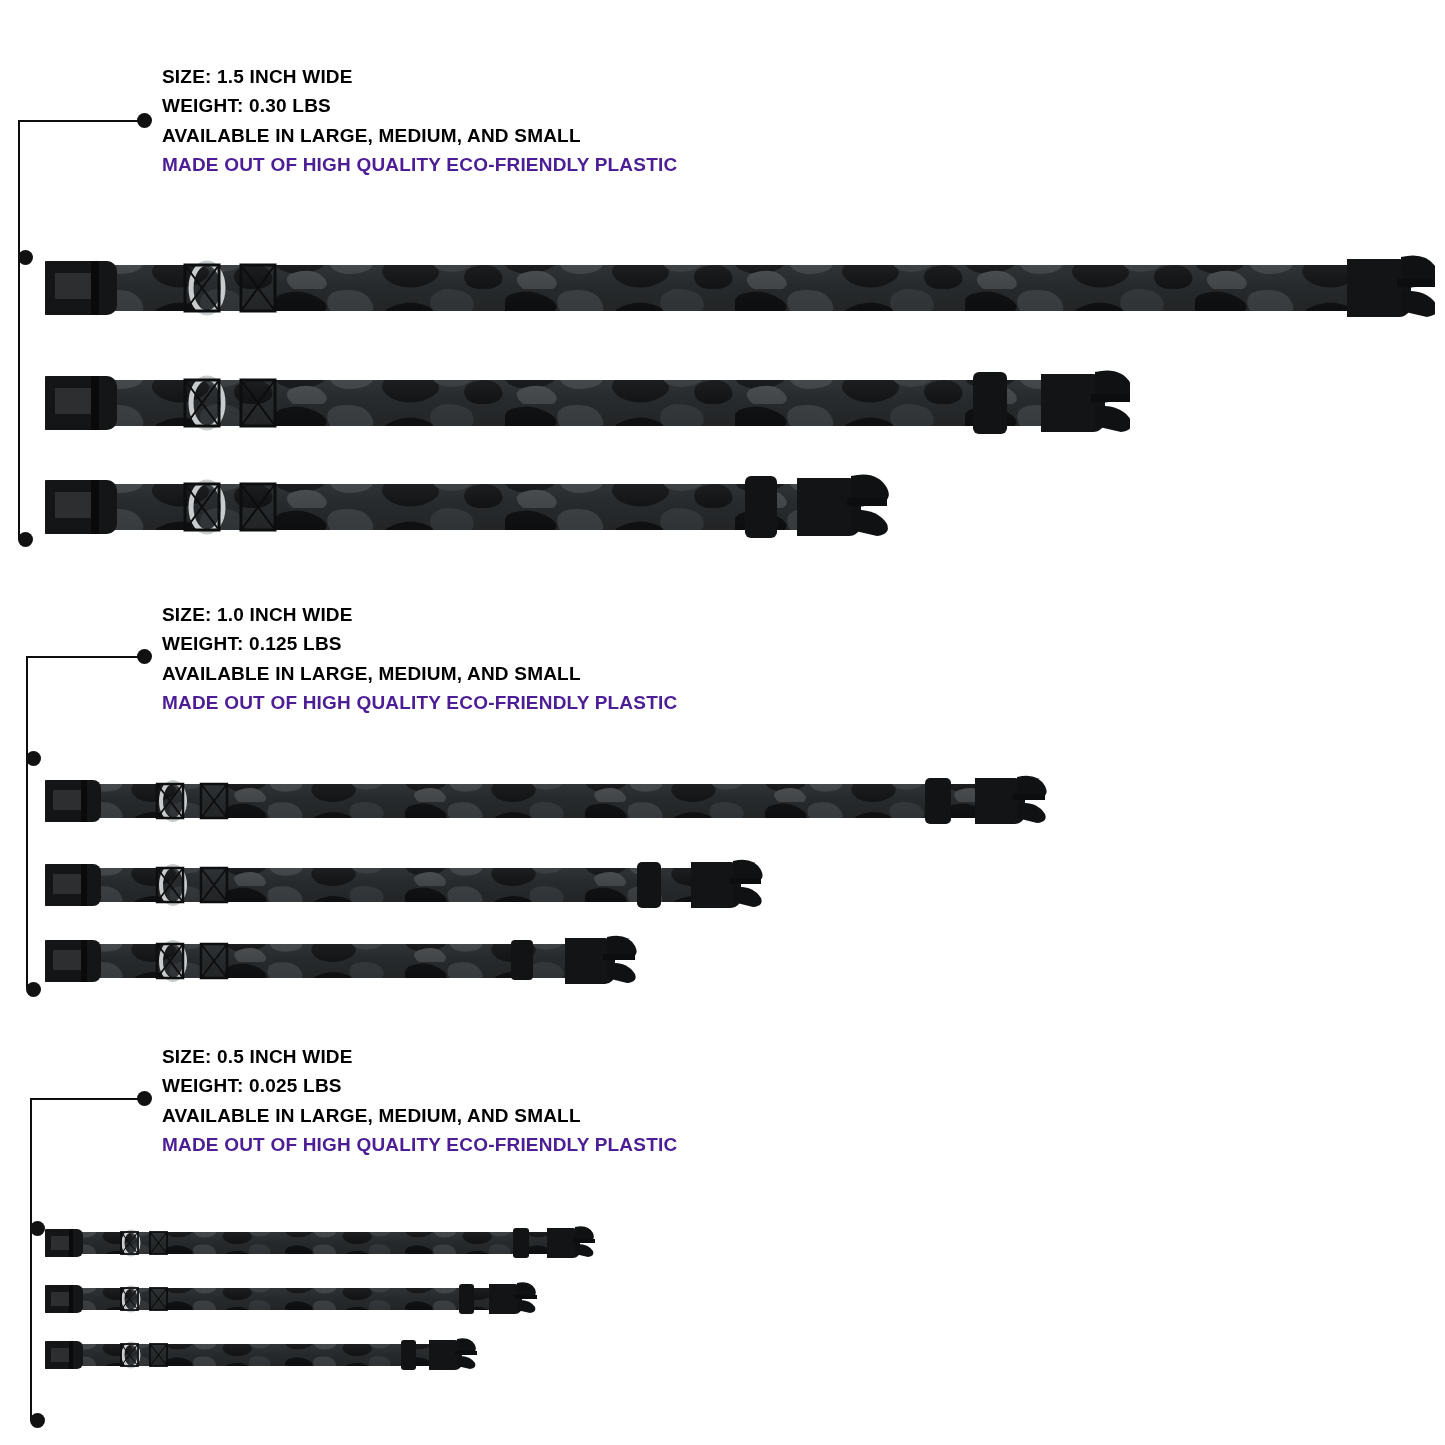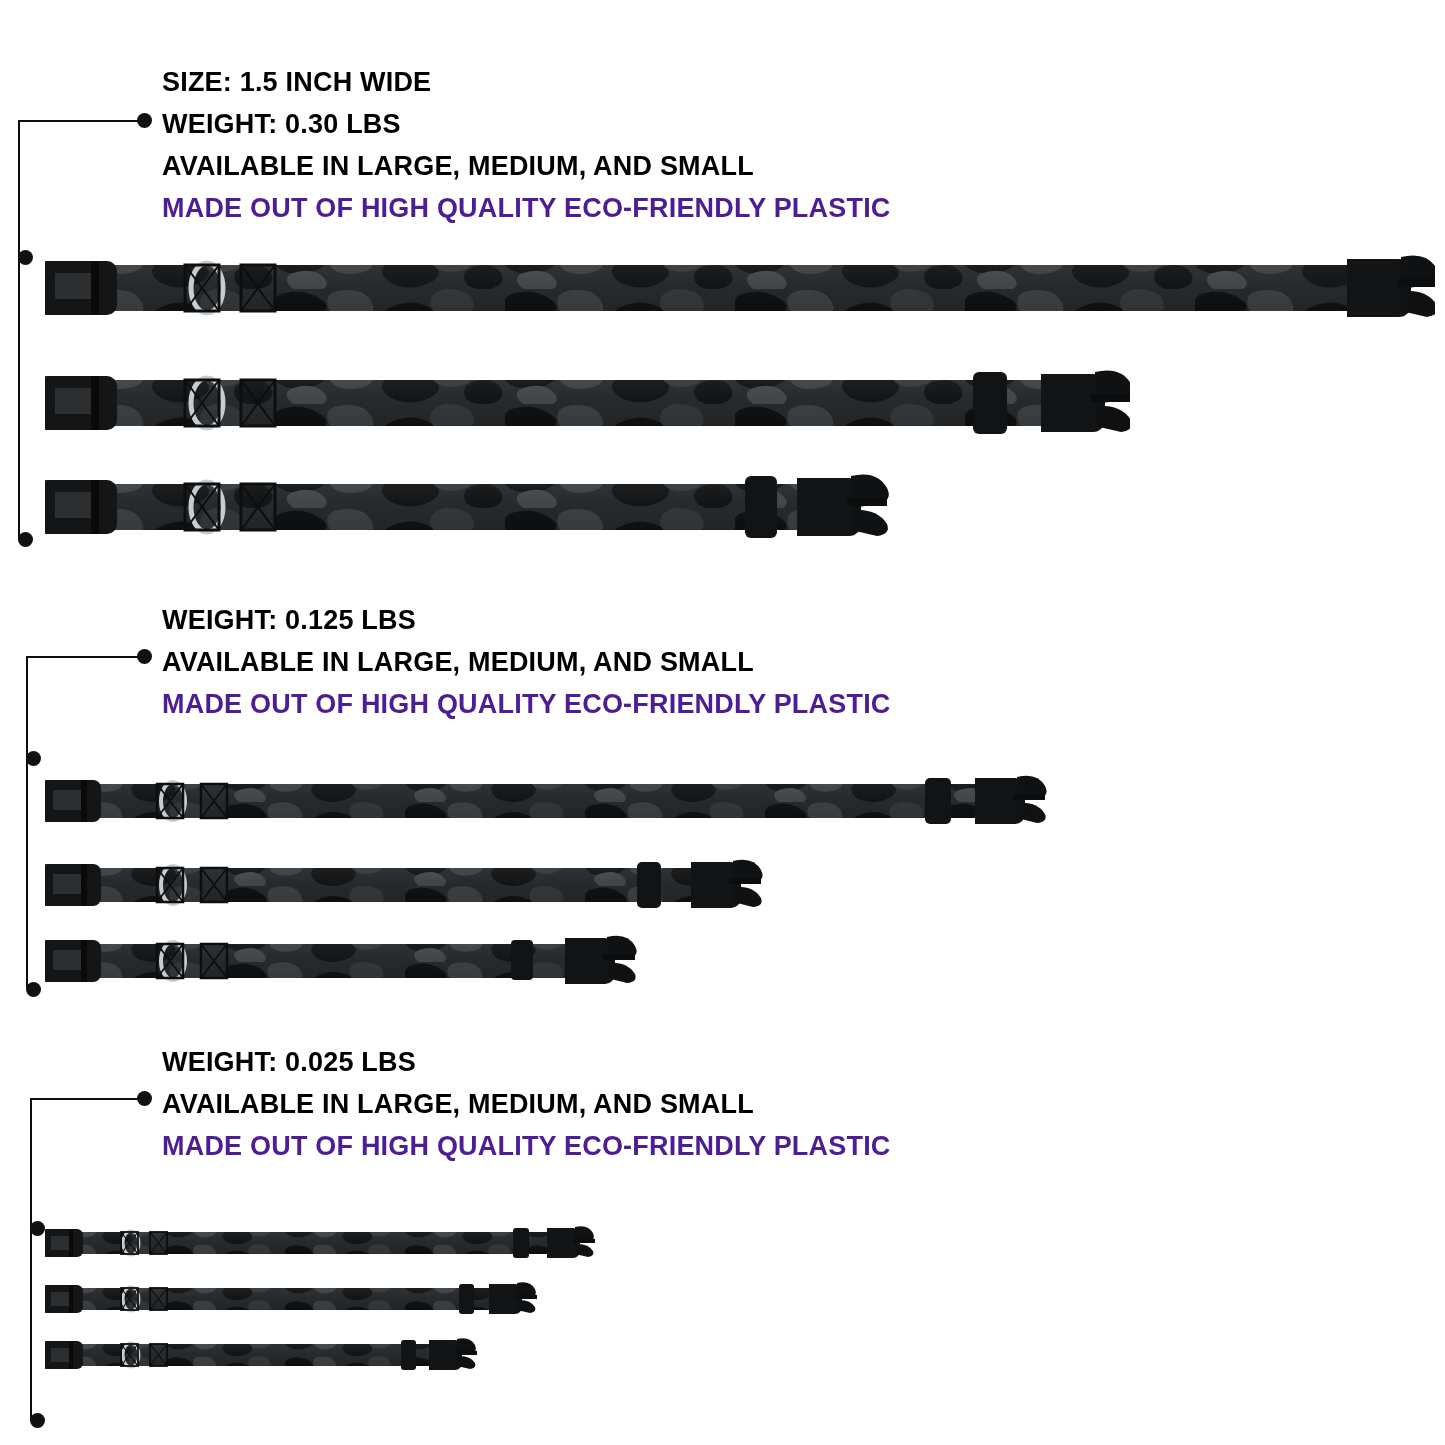--- a/index.html
+++ b/index.html
@@ -19,21 +19,21 @@
     inset: 0;
   }
 
   
   .spec-block {
     position: absolute;
     left: 162px;
   }
   .spec-line {
     font-weight: bold;
-    font-size: 27px;
+    font-size: 19px;
     letter-spacing: 0.2px;
     line-height: 1.55;
     white-space: nowrap;
     color: #000000;
   }
   .spec-line.accent {
     color: #4c1d95;
   }
 
   
@@ -156,20 +156,21 @@
     <rect x="196" y="22" width="34" height="46" fill="none" stroke="#0d0e0f" stroke-width="3"></rect>
     <path d="M196 22 L230 68 M230 22 L196 68" stroke="#0d0e0f" stroke-width="2"></path>
     <rect x="700" y="14" width="32" height="62" rx="6" fill="#121314"></rect>
     <path d="M752 16 h52 a12 12 0 0 1 12 12 v34 a12 12 0 0 1 -12 12 h-52z" fill="#131415"></path>
     <path d="M806 14 q26 -6 36 12 q6 12 -8 16 l-28 4z" fill="#101112"></path>
     <path d="M806 48 q26 -2 36 14 q4 10 -10 12 l-26 -6z" fill="#101112"></path>
     <rect x="802" y="36" width="40" height="8" fill="#0c0d0e"></rect>
   </svg>
 
   <div class="spec-block" style="top:600px;">
+    <div class="spec-line">SIZE: 1.0 INCH WIDE</div>
     <div class="spec-line">WEIGHT: 0.125 LBS</div>
     <div class="spec-line">AVAILABLE IN LARGE, MEDIUM, AND SMALL</div>
     <div class="spec-line accent">MADE OUT OF HIGH QUALITY ECO-FRIENDLY PLASTIC</div>
   </div>
 
   <div class="leader">
     <div class="h" style="left:26px; top:656px; width:118px;"></div>
     <div class="v" style="left:26px; top:656px; height:182px;"></div>
     <div class="dot" style="left:137px; top:649px;"></div>
   </div>
@@ -243,20 +244,21 @@
     <rect x="156" y="16" width="26" height="34" fill="none" stroke="#0d0e0f" stroke-width="2.5"></rect>
     <path d="M156 16 L182 50 M182 16 L156 50" stroke="#0d0e0f" stroke-width="1.8"></path>
     <rect x="466" y="12" width="22" height="40" rx="4" fill="#121314"></rect>
     <path d="M520 10 h40 a10 10 0 0 1 10 10 v26 a10 10 0 0 1 -10 10 h-40z" fill="#131415"></path>
     <path d="M562 9 q20 -5 28 9 q5 10 -6 12 l-22 3z" fill="#101112"></path>
     <path d="M562 35 q20 -2 28 11 q3 8 -8 9 l-20 -5z" fill="#101112"></path>
     <rect x="558" y="26" width="32" height="6" fill="#0c0d0e"></rect>
   </svg>
 
   <div class="spec-block" style="top:1042px;">
+    <div class="spec-line">SIZE: 0.5 INCH WIDE</div>
     <div class="spec-line">WEIGHT: 0.025 LBS</div>
     <div class="spec-line">AVAILABLE IN LARGE, MEDIUM, AND SMALL</div>
     <div class="spec-line accent">MADE OUT OF HIGH QUALITY ECO-FRIENDLY PLASTIC</div>
   </div>
 
   <div class="leader">
     <div class="h" style="left:30px; top:1098px; width:114px;"></div>
     <div class="v" style="left:30px; top:1098px; height:130px;"></div>
     <div class="dot" style="left:137px; top:1091px;"></div>
   </div>

